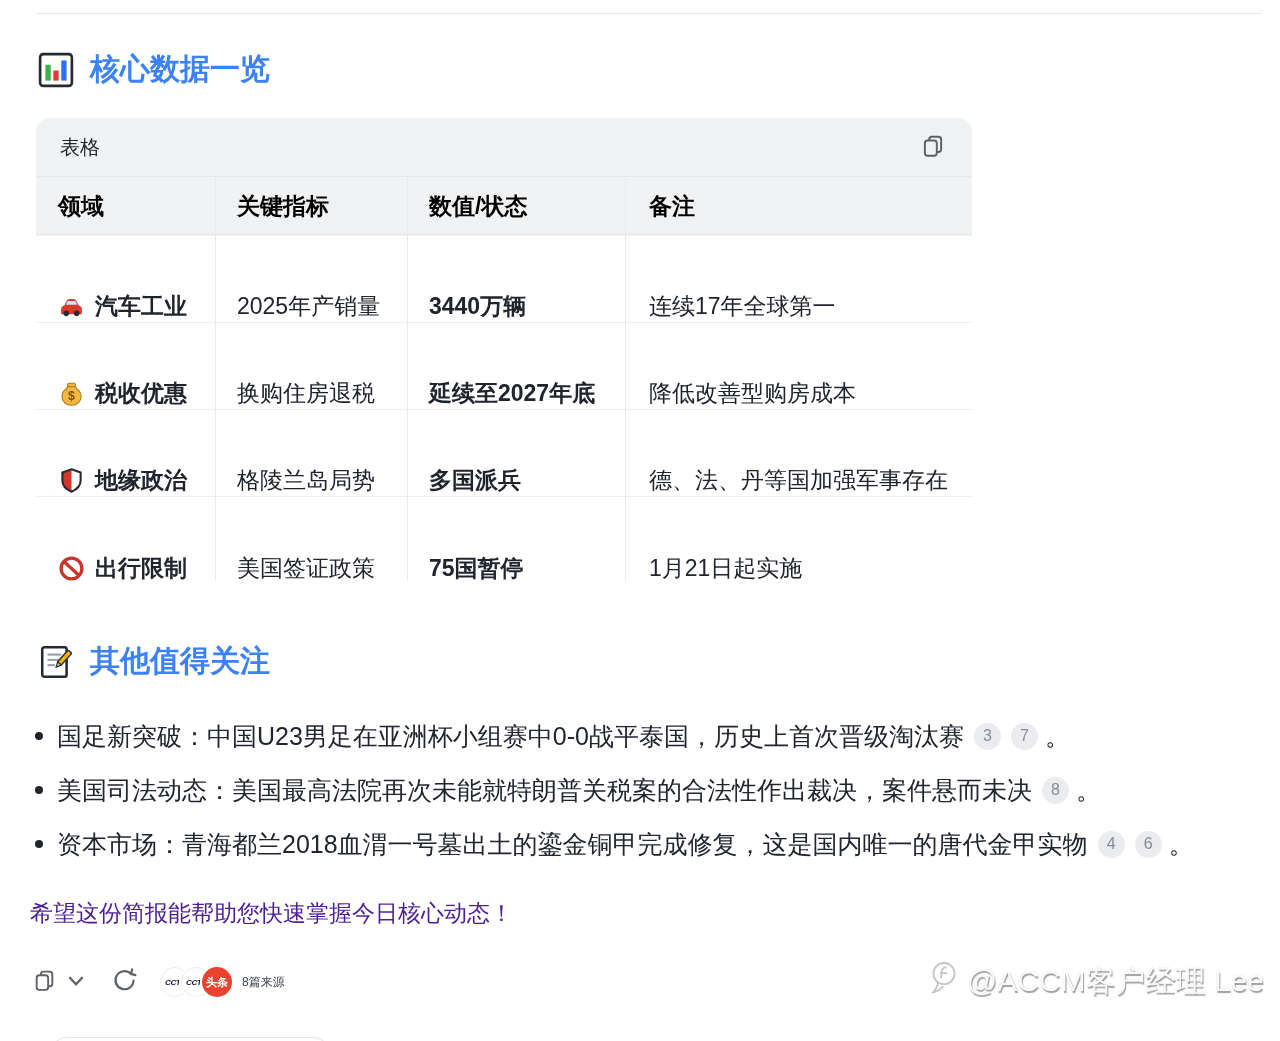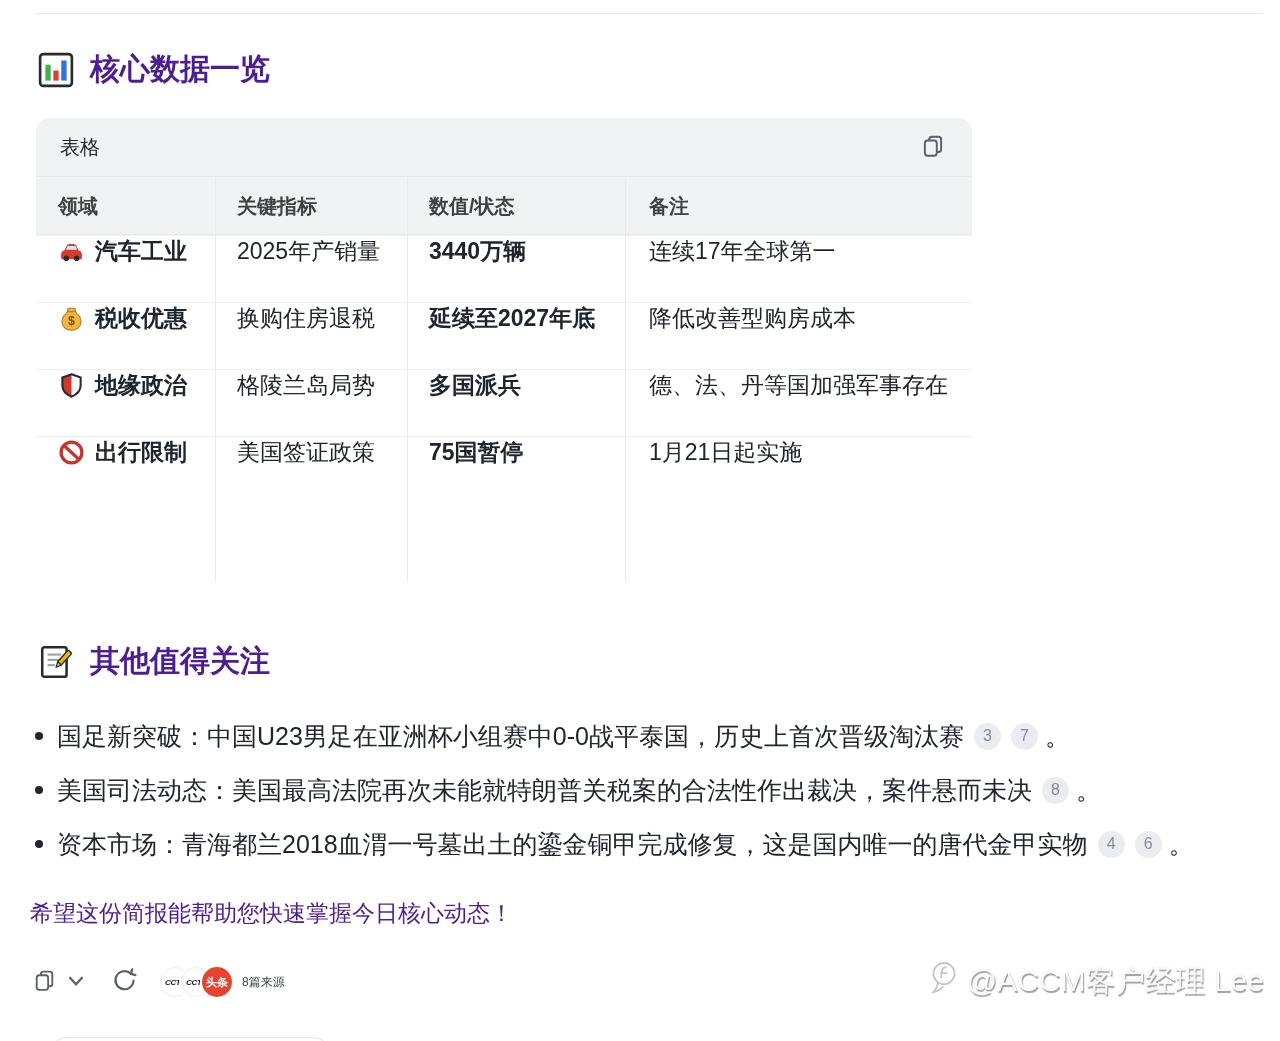--- a/index.html
+++ b/index.html
@@ -7,38 +7,38 @@
   body {
     position: relative;
     background: #ffffff;
     overflow: hidden;
     font-family: "Liberation Sans", sans-serif;
     color: #1f242d;
   }
   .top-divider { position:absolute; left:36px; right:18px; top:13px; height:1px; background:#e8e9eb; }
 
   .sec-header { position:absolute; left:38px; display:flex; align-items:center; gap:16px;
-                font-size:30px; font-weight:700; color:#4c1d95; }
+                font-size:30px; font-weight:700; color:#3b82f6; }
   #h1 { top:49px; }
   #h2 { top:641px; }
   .hicon { width:36px; height:36px; flex:none; }
 
   
   .card { position:absolute; left:36px; top:118px; width:936px; height:463px;
           background:#f1f2f4; border-radius:14px; }
   .card-header { height:59px; display:flex; align-items:center; justify-content:space-between;
                  padding:0 24px; border-bottom:1px solid #e4e6e9; font-size:20px; color:#23272e; }
   .copy-btn { width:30px; height:30px; border:none; background:transparent; cursor:pointer;
               display:flex; align-items:center; justify-content:center; }
   .thead { position:absolute; top:60px; left:0; right:0; height:57px; display:flex;
-           align-items:center; font-weight:700; font-size:20px; color:#404040;
+           align-items:center; font-weight:700; font-size:23px; color:#000000;
            border-bottom:1px solid #e6e8eb; }
   .tbody { position:absolute; top:118px; left:0; right:0; bottom:0; background:#ffffff;
            border-radius:0 0 14px 14px; overflow:hidden; }
-  .trow { height:67px; display:flex; align-items:flex-start; font-size:23px; color:#20242c;
+  .trow { height:87px; display:flex; align-items:flex-end; font-size:23px; color:#20242c;
           border-bottom:1px solid #edeff2; background:#fff; }
   .trow:last-child { border-bottom:none; }
   .c0 { width:179px; padding-left:22px; display:flex; align-items:center; gap:10px; font-weight:700; }
   .c1 { width:192px; padding-left:22px; }
   .c2 { width:218px; padding-left:22px; font-weight:700; }
   .c3 { flex:1; padding-left:24px; }
   .cicon { width:27px; height:27px; flex:none; }
   .vline { position:absolute; top:60px; bottom:0; width:1px; background:#e8eaed; z-index:2; }
 
   

